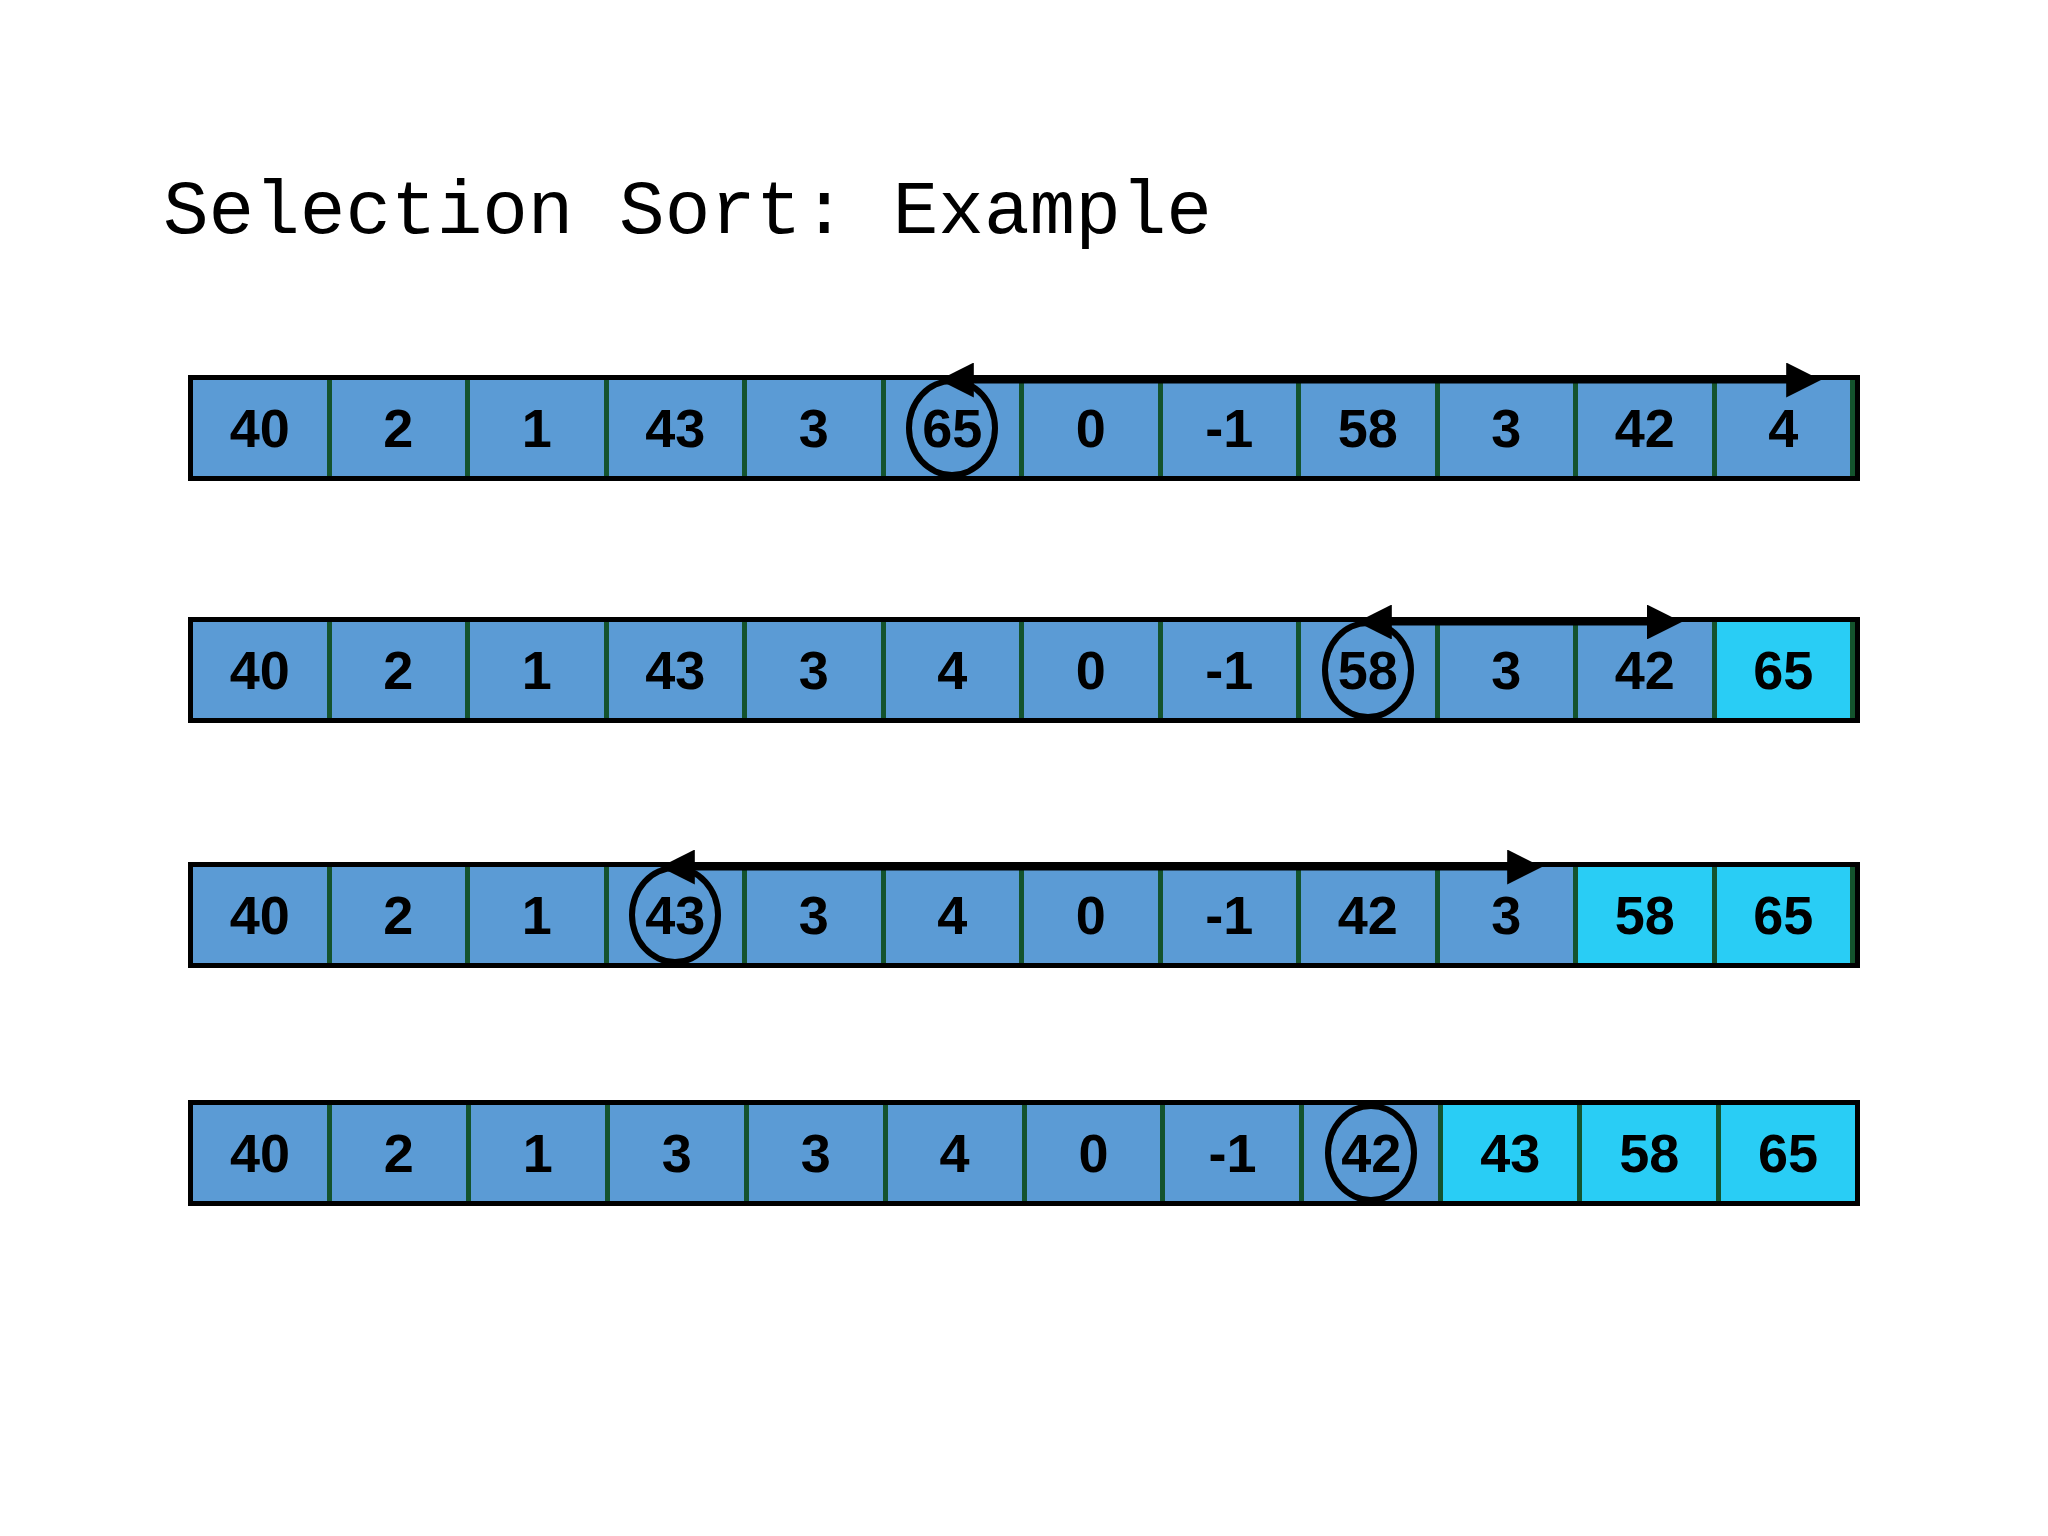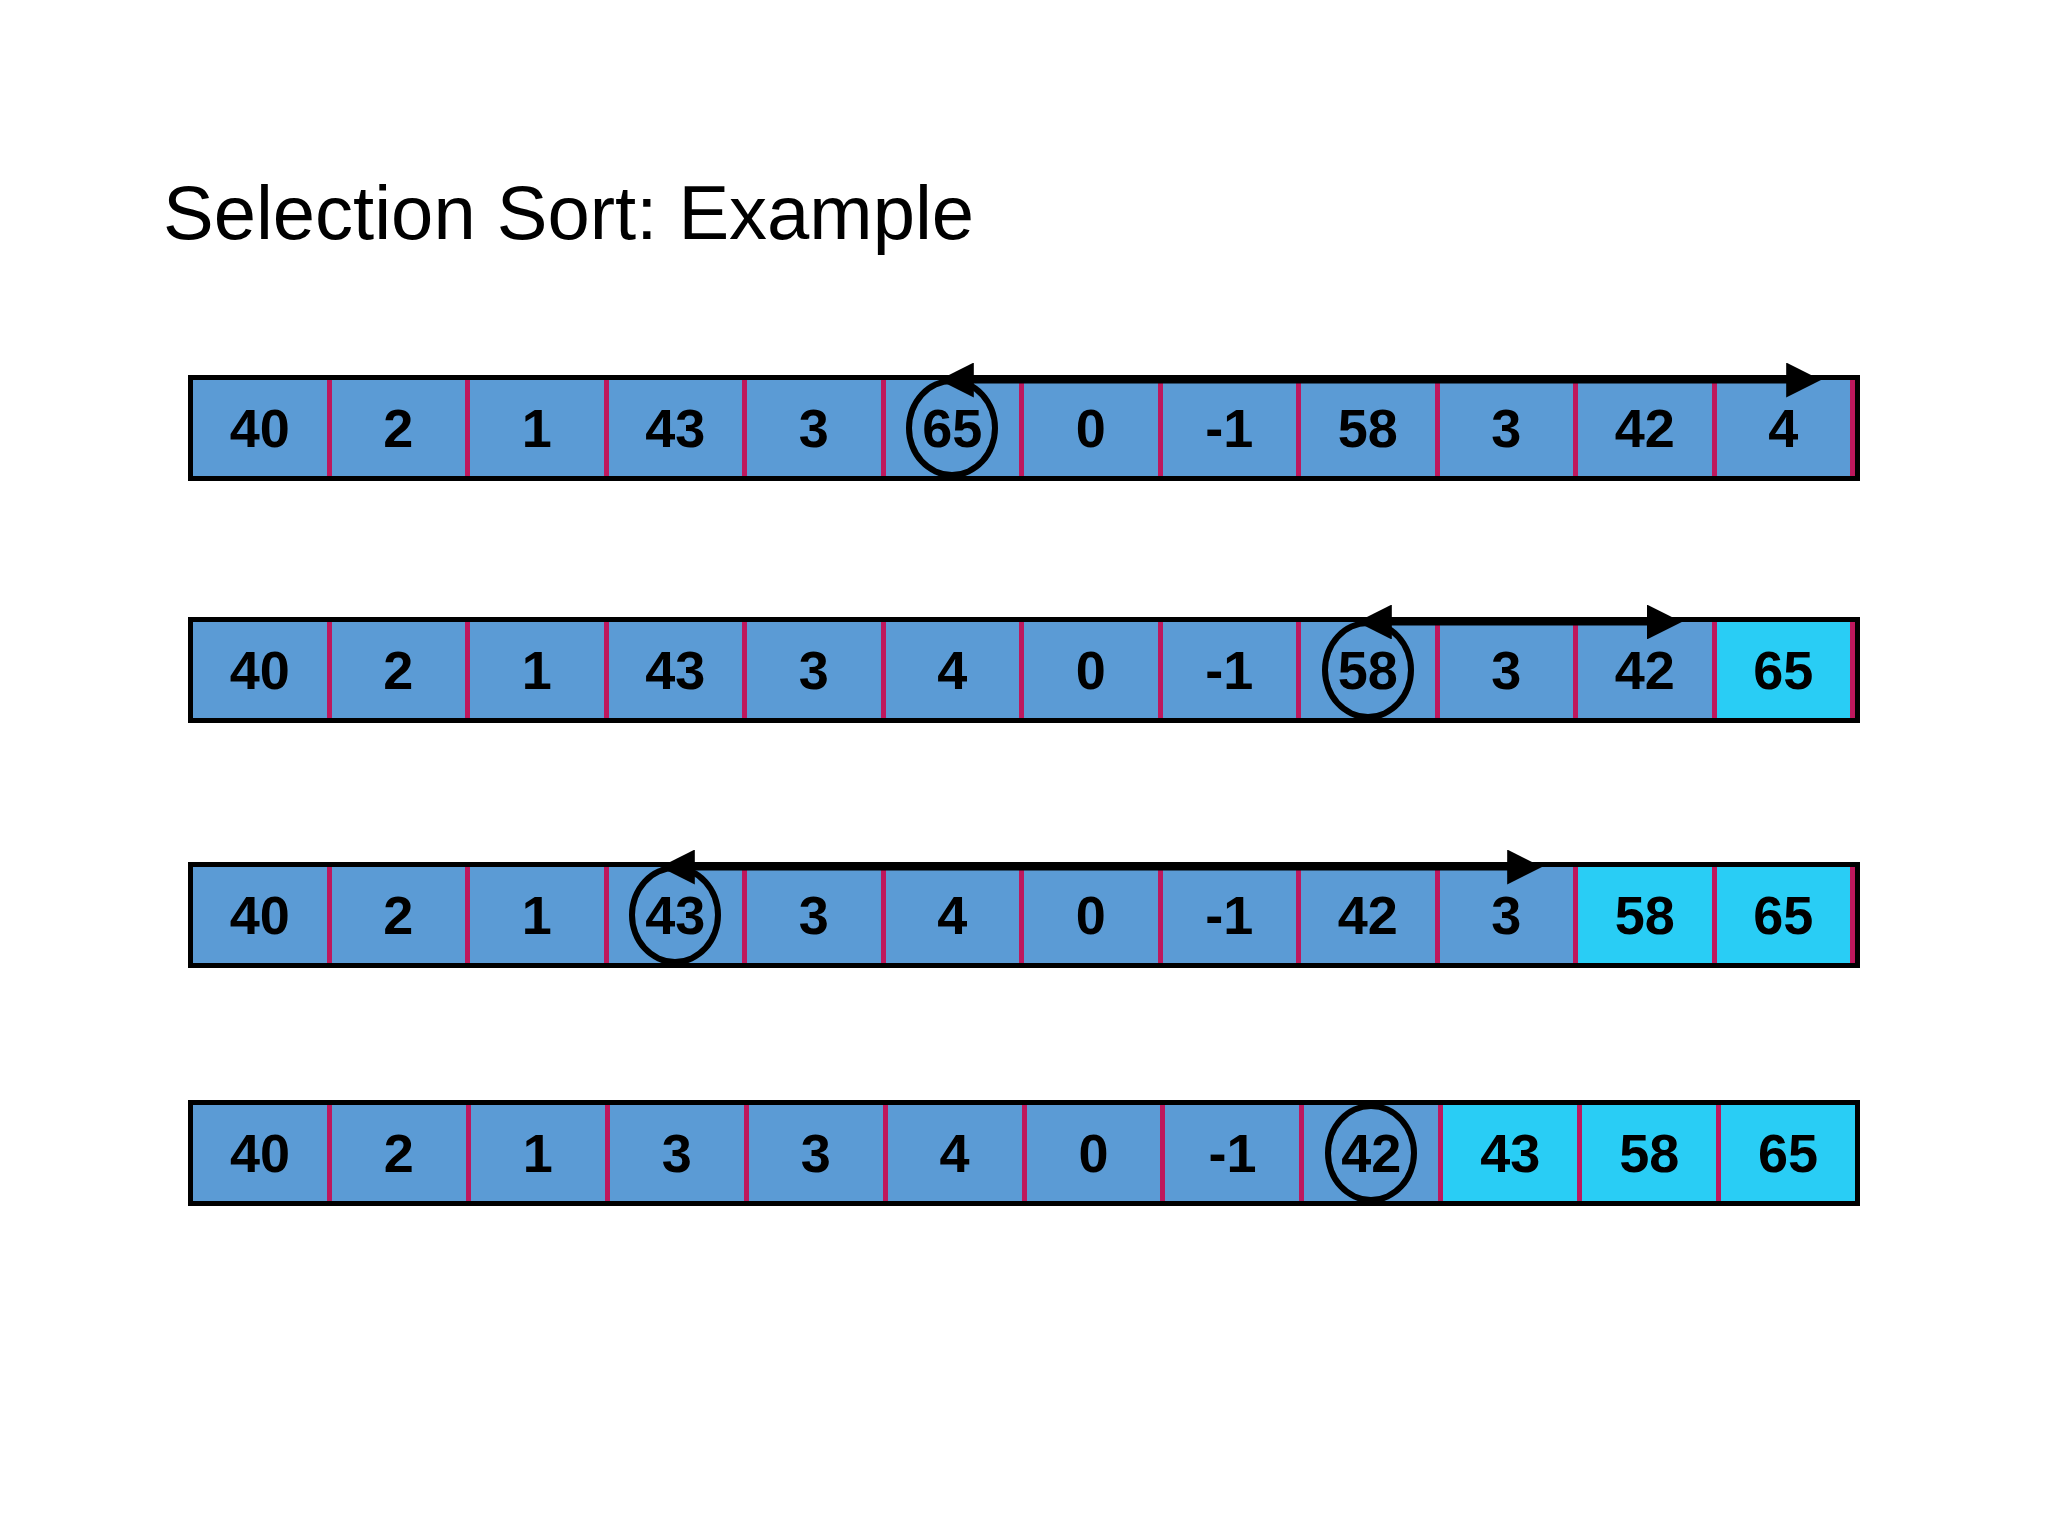--- a/index.html
+++ b/index.html
@@ -24,38 +24,38 @@
   #slide-title {
     position: absolute;
     left: 163px;
     top: 175px;
     font-size: 76px;
     font-weight: 400;
     color: #000000;
     letter-spacing: 0px;
     white-space: nowrap;
     line-height: 1.0;
-    font-family: Liberation Sans, sans-serif;
+    font-family: Liberation Mono, monospace;
   }
 
   .array-row {
     position: absolute;
     left: 188px;
     width: 1672px;
     height: 106px;
     display: flex;
     box-sizing: border-box;
     border: 5px solid #000000;
   }
 
   .cell {
     flex: 1 1 0;
     position: relative;
     box-sizing: border-box;
-    border-right: 5px solid #be185d;
+    border-right: 5px solid #14532d;
     background: #5B9BD5;
     display: flex;
     align-items: center;
     justify-content: center;
   }
   .cell:last-child { border-right: none; }
 
   .cell.sorted { background: #29CDF5; }
 
   .cell-value {

